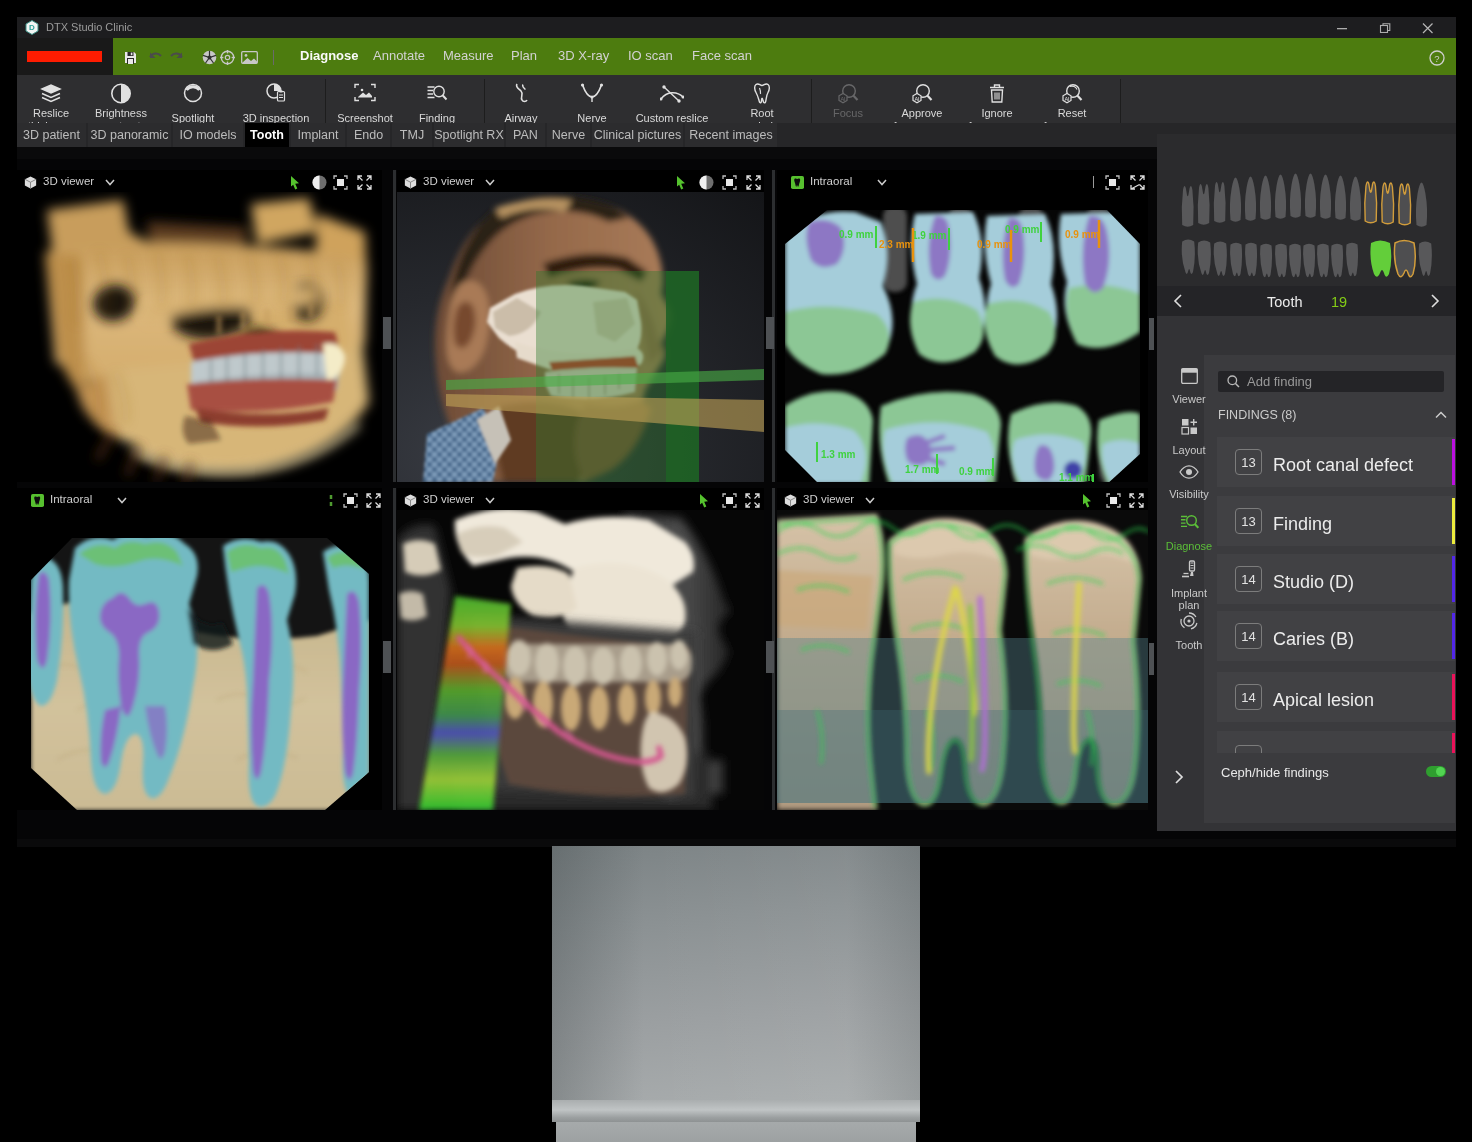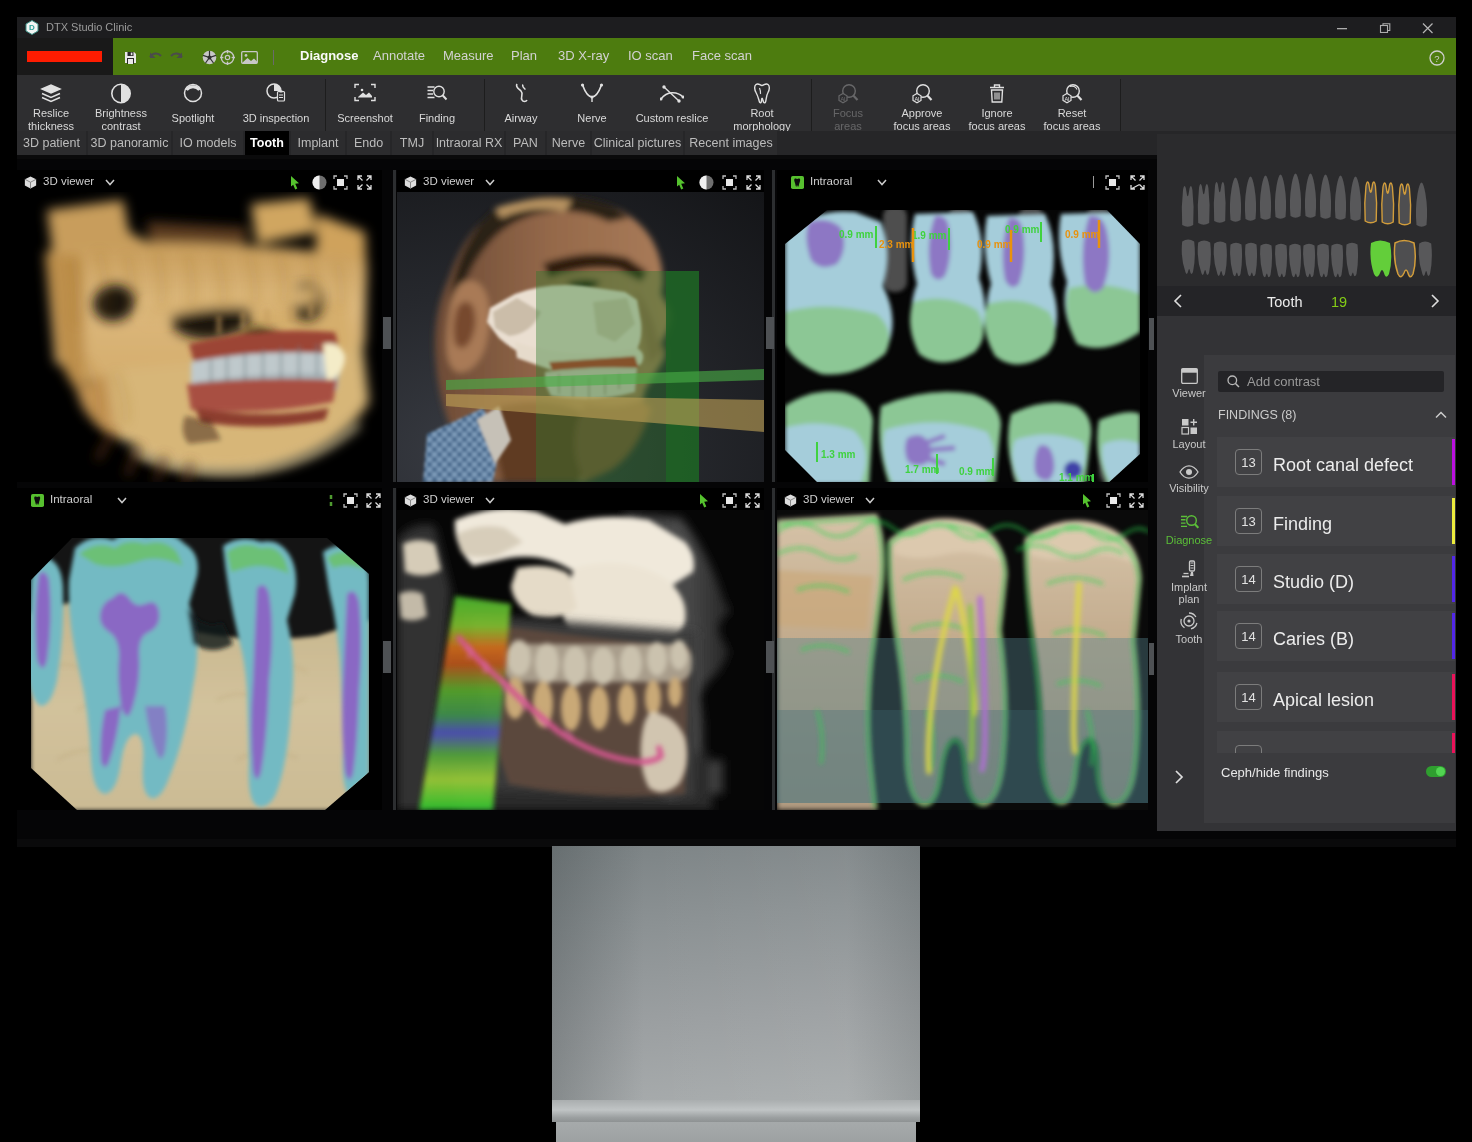--- a/index.html
+++ b/index.html
@@ -2,21 +2,21 @@
 <html><head>
 <meta charset="utf-8">
 <style>
 *{margin:0;padding:0;box-sizing:border-box}
 html,body{width:1472px;height:1142px;background:#000;overflow:hidden;font-family:"Liberation Sans",sans-serif}
 .a{position:absolute}
 #win{left:17px;top:17px;width:1439px;height:830px;background:#0a0a0b}
 #title{left:0;top:0;width:1439px;height:21px;background:#1d1d1f;color:#9a9a9a;font-size:11px}
 #menurow{left:0;top:21px;width:1439px;height:37px;background:#4d7c0f}
 #toolbar{left:0;top:58px;width:1439px;height:60px;background:#2e2e30}
-#tabrow{left:0;top:114px;width:1439px;height:24px;background:#262628}
+#tabrow{left:0;top:106px;width:1439px;height:24px;background:#262628}
 #content{left:0;top:142px;width:1439px;height:680px;background:#050506}
 .tab{position:absolute;top:0;height:24px;background:#2c2c2e;color:#bcbcbc;font-size:12.5px;text-align:center;line-height:24px}
 .tab.act{background:#000;color:#fff;font-weight:bold}
 .tbtn{position:absolute;top:0;height:60px;text-align:center;color:#d9d9d9;font-size:11px}
 .tbtn .lb{position:absolute;width:100%;top:32px;line-height:12.5px}
 .tbtn svg{position:absolute;left:50%;transform:translateX(-50%);top:8px}
 .tsep{position:absolute;top:4px;height:52px;width:1px;background:#1d1d1d}
 .menuitem{position:absolute;top:10px;height:17px;color:#d2d2d2;font-size:13px}
 .panel{position:absolute;background:#000}
 .phead{position:absolute;left:0;top:0;width:100%;height:22px}
@@ -25,21 +25,21 @@
 .hndl{position:absolute;width:8px;height:32px;background:#4e5154}
 #sidebar{left:1140px;top:117px;width:299px;height:697px;background:#333336}
 .hic{position:absolute;top:5px}
 .psvg{position:absolute;left:0;top:22px}
 .card{position:absolute;left:64px;width:238px;height:50px;background:#414144}
 .card .chip{position:absolute;left:18px;top:12px;width:27px;height:26px;border:1px solid #7c7c7c;border-radius:4px;color:#e2e2e2;font-size:13px;text-align:center;line-height:26px}
 .card .cl{position:absolute;left:56px;top:18px;color:#ececec;font-size:18px}
 .card .bar{position:absolute;right:0px;top:2px;width:3px;height:46px}
 .rail{position:absolute;left:0;width:64px;text-align:center;color:#c9c9c9;font-size:11px}
 .rail svg{display:inline-block}
-.rail .rl{margin-top:1px;line-height:12px}
+.rail .rl{margin-top:7px;line-height:12px}
 </style>
 </head>
 <body>
 <div class="a" id="win">
 <div class="a" id="title">
   <svg class="a" style="left:8px;top:3px" width="14" height="15" viewBox="0 0 14 15">
         <polygon points="7,0.5 13,4 13,11 7,14.5 1,11 1,4" fill="#f2f5f4" stroke="#3d8f86" stroke-width="1"></polygon>
         <text x="7" y="10" font-size="8" font-weight="bold" fill="#2aa198" text-anchor="middle" font-family="Liberation Sans">D</text>
       </svg>
   <span class="a" style="left:29px;top:4px">DTX Studio Clinic</span>
@@ -246,21 +246,21 @@
   <div class="tsep" style="left:1103px"></div>
 </div>
 <div class="a" id="tabrow">
   <div class="tab" style="left:0;width:69px">3D patient</div>
   <div class="tab" style="left:71px;width:83px">3D panoramic</div>
   <div class="tab" style="left:156px;width:70px">IO models</div>
   <div class="tab act" style="left:228px;width:44px">Tooth</div>
   <div class="tab" style="left:274px;width:54px">Implant</div>
   <div class="tab" style="left:330px;width:43px">Endo</div>
   <div class="tab" style="left:375px;width:40px">TMJ</div>
-  <div class="tab" style="left:417px;width:70px">Intraoral RX</div>
+  <div class="tab" style="left:417px;width:70px">Spotlight RX</div>
   <div class="tab" style="left:489px;width:39px">PAN</div>
   <div class="tab" style="left:530px;width:43px">Nerve</div>
   <div class="tab" style="left:575px;width:91px">Clinical pictures</div>
   <div class="tab" style="left:668px;width:92px">Recent images</div>
 </div>
 <div class="a" id="content">
   <div class="panel" id="p1" style="left:0;top:11px;width:365px;height:312px">
     <div class="phead">
           <svg class="hic" style="left:7px;top:6px" width="13" height="13" viewBox="0 0 15 15">
             <path d="M7.5 0.5 L14 3.8 V11 L7.5 14.5 L1 11 V3.8 Z" fill="#ddd"></path>
@@ -871,21 +871,21 @@
     <svg class="a" style="left:273px;top:8px" width="10" height="14">
           <path d="M2 1 L8 7 L2 13" fill="none" stroke="#dedede" stroke-width="1.6"></path>
         </svg>
   </div>
   <div class="a" style="left:47px;top:221px;width:251px;height:468px;background:#3b3b3e"></div>
   <div class="a" style="left:61px;top:237px;width:226px;height:21px;background:#242427;border-radius:2px">
     <svg class="a" style="left:9px;top:4px" width="13" height="13" viewBox="0 0 13 13">
           <circle cx="5.3" cy="5.3" r="4.3" fill="none" stroke="#b9b9b9" stroke-width="1.3"></circle>
           <path d="M8.5 8.5 L12 12" stroke="#b9b9b9" stroke-width="1.5"></path>
         </svg>
-    <span class="a" style="left:29px;top:3px;color:#999;font-size:13px">Add contrast</span>
+    <span class="a" style="left:29px;top:3px;color:#999;font-size:13px">Add finding</span>
   </div>
   <span class="a" style="left:61px;top:274px;color:#cbcbcb;font-size:12.5px">FINDINGS (8)</span>
   <svg class="a" style="left:278px;top:277px" width="12" height="8">
         <path d="M1 6.5 L6 1.5 L11 6.5" fill="none" stroke="#ccc" stroke-width="1.5"></path>
       </svg>
   <div class="card" style="left:60px;top:303px">
         <div class="chip">13</div>
         <div class="cl">Root canal defect</div>
         <div class="bar" style="background:#bc10e0"></div>
       </div>

